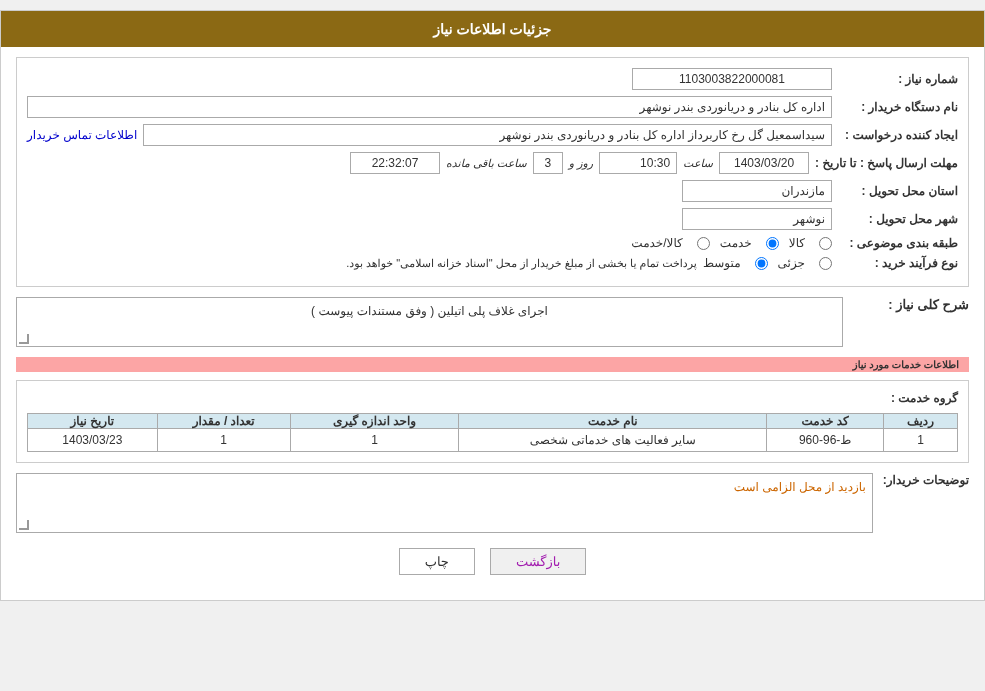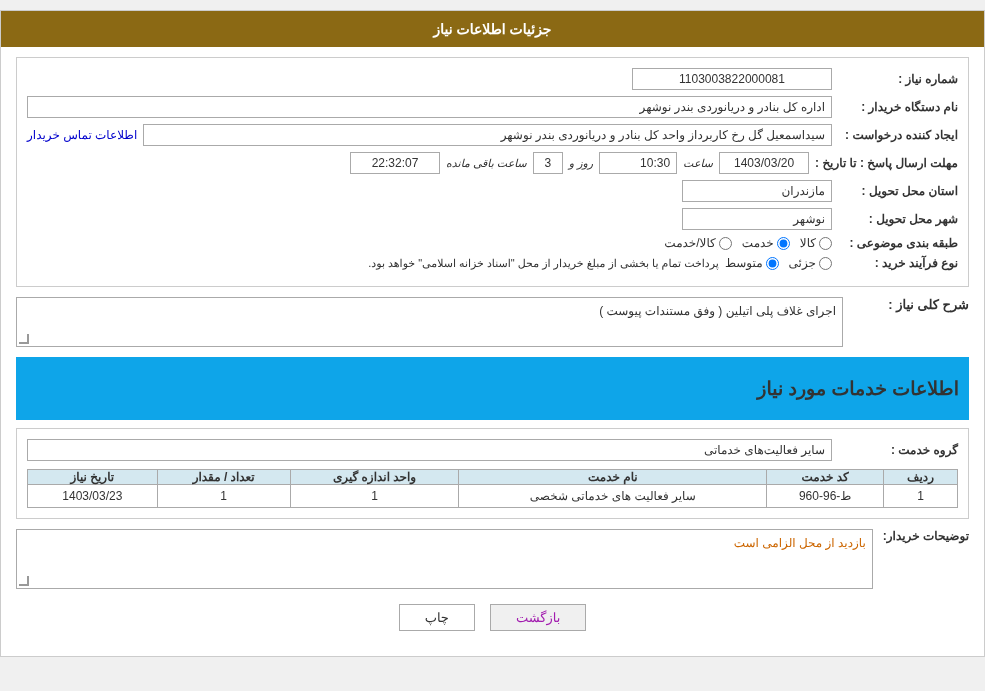--- a/index.html
+++ b/index.html
@@ -75,31 +75,31 @@
       font-style: italic;
     }
     .radio-group {
       display: flex;
       gap: 10px;
       align-items: center;
     }
     .radio-item {
       display: flex;
       align-items: center;
-      gap: 3px;
+      gap: 14px;
     }
     .purchase-text {
       font-size: 11px;
       color: #333;
     }
     .section-header {
-      background: #0ea5e9;
-      padding: 20px 10px;
-      font-weight: bold;
-      font-size: 19px;
+      background: #fca5a5;
+      padding: 2px 10px;
+      font-weight: bold;
+      font-size: 10px;
       margin-bottom: 8px;
       margin-top: 10px;
       text-align: right;
     }
     .description-box {
       border: 1px solid #aaa;
       padding: 6px;
       min-height: 50px;
       background: #fff;
       text-align: right;
@@ -212,21 +212,21 @@
         <div class="form-value" style="max-width:200px; text-align:center;">1103003822000081</div>
       </div>
 
       <div class="form-row">
         <span class="form-label">نام دستگاه خریدار :</span>
         <div class="form-value wide">اداره کل بنادر و دریانوردی بندر نوشهر</div>
       </div>
 
       <div class="form-row">
         <span class="form-label">ایجاد کننده درخواست :</span>
-        <div class="form-value wide">سیداسمعیل گل رخ کاربرداز واحد کل بنادر و دریانوردی بندر نوشهر</div>
+        <div class="form-value wide">سیداسمعیل گل رخ کاربرداز اداره کل بنادر و دریانوردی بندر نوشهر</div>
         <a href="#" class="info-link">اطلاعات تماس خریدار</a>
       </div>
 
       <div class="form-row">
         <span class="form-label">مهلت ارسال پاسخ : تا تاریخ :</span>
         <div class="date-box">1403/03/20</div>
         <span class="small-label">ساعت</span>
         <div class="date-box" style="min-width:60px;padding-left:40px;">10:30</div>
         <span class="small-label">روز و</span>
         <div class="date-box" style="min-width:30px;">3</div>
@@ -274,33 +274,32 @@
             <span>متوسط</span>
           </div>
         </div>
         <span class="purchase-text">پرداخت تمام یا بخشی از مبلغ خریدار از محل "اسناد خزانه اسلامی" خواهد بود.</span>
       </div>
 
     </div>
 
     <div class="form-row" style="align-items:flex-start; margin-bottom: 8px;">
       <span class="form-label" style="font-weight:bold; font-size:13px;">شرح کلی نیاز :</span>
-      <div class="description-box" style="flex:1;">
+      <div class="description-box" style="flex:1;text-align:center;">
         <span>اجرای غلاف پلی اتیلین ( وفق مستندات پیوست )</span>
         <div class="desc-resize"></div>
       </div>
     </div>
 
     <div class="section-header">اطلاعات خدمات مورد نیاز</div>
 
     <div class="services-section">
 
       <div class="services-label-row">
         <span class="form-label">گروه خدمت :</span>
-        <div class="form-value wide">سایر فعالیت‌های خدماتی</div>
       </div>
 
       <table class="data-table">
         <thead>
           <tr>
             <th>ردیف</th>
             <th>کد خدمت</th>
             <th>نام خدمت</th>
             <th>واحد اندازه گیری</th>
             <th>تعداد / مقدار</th>

